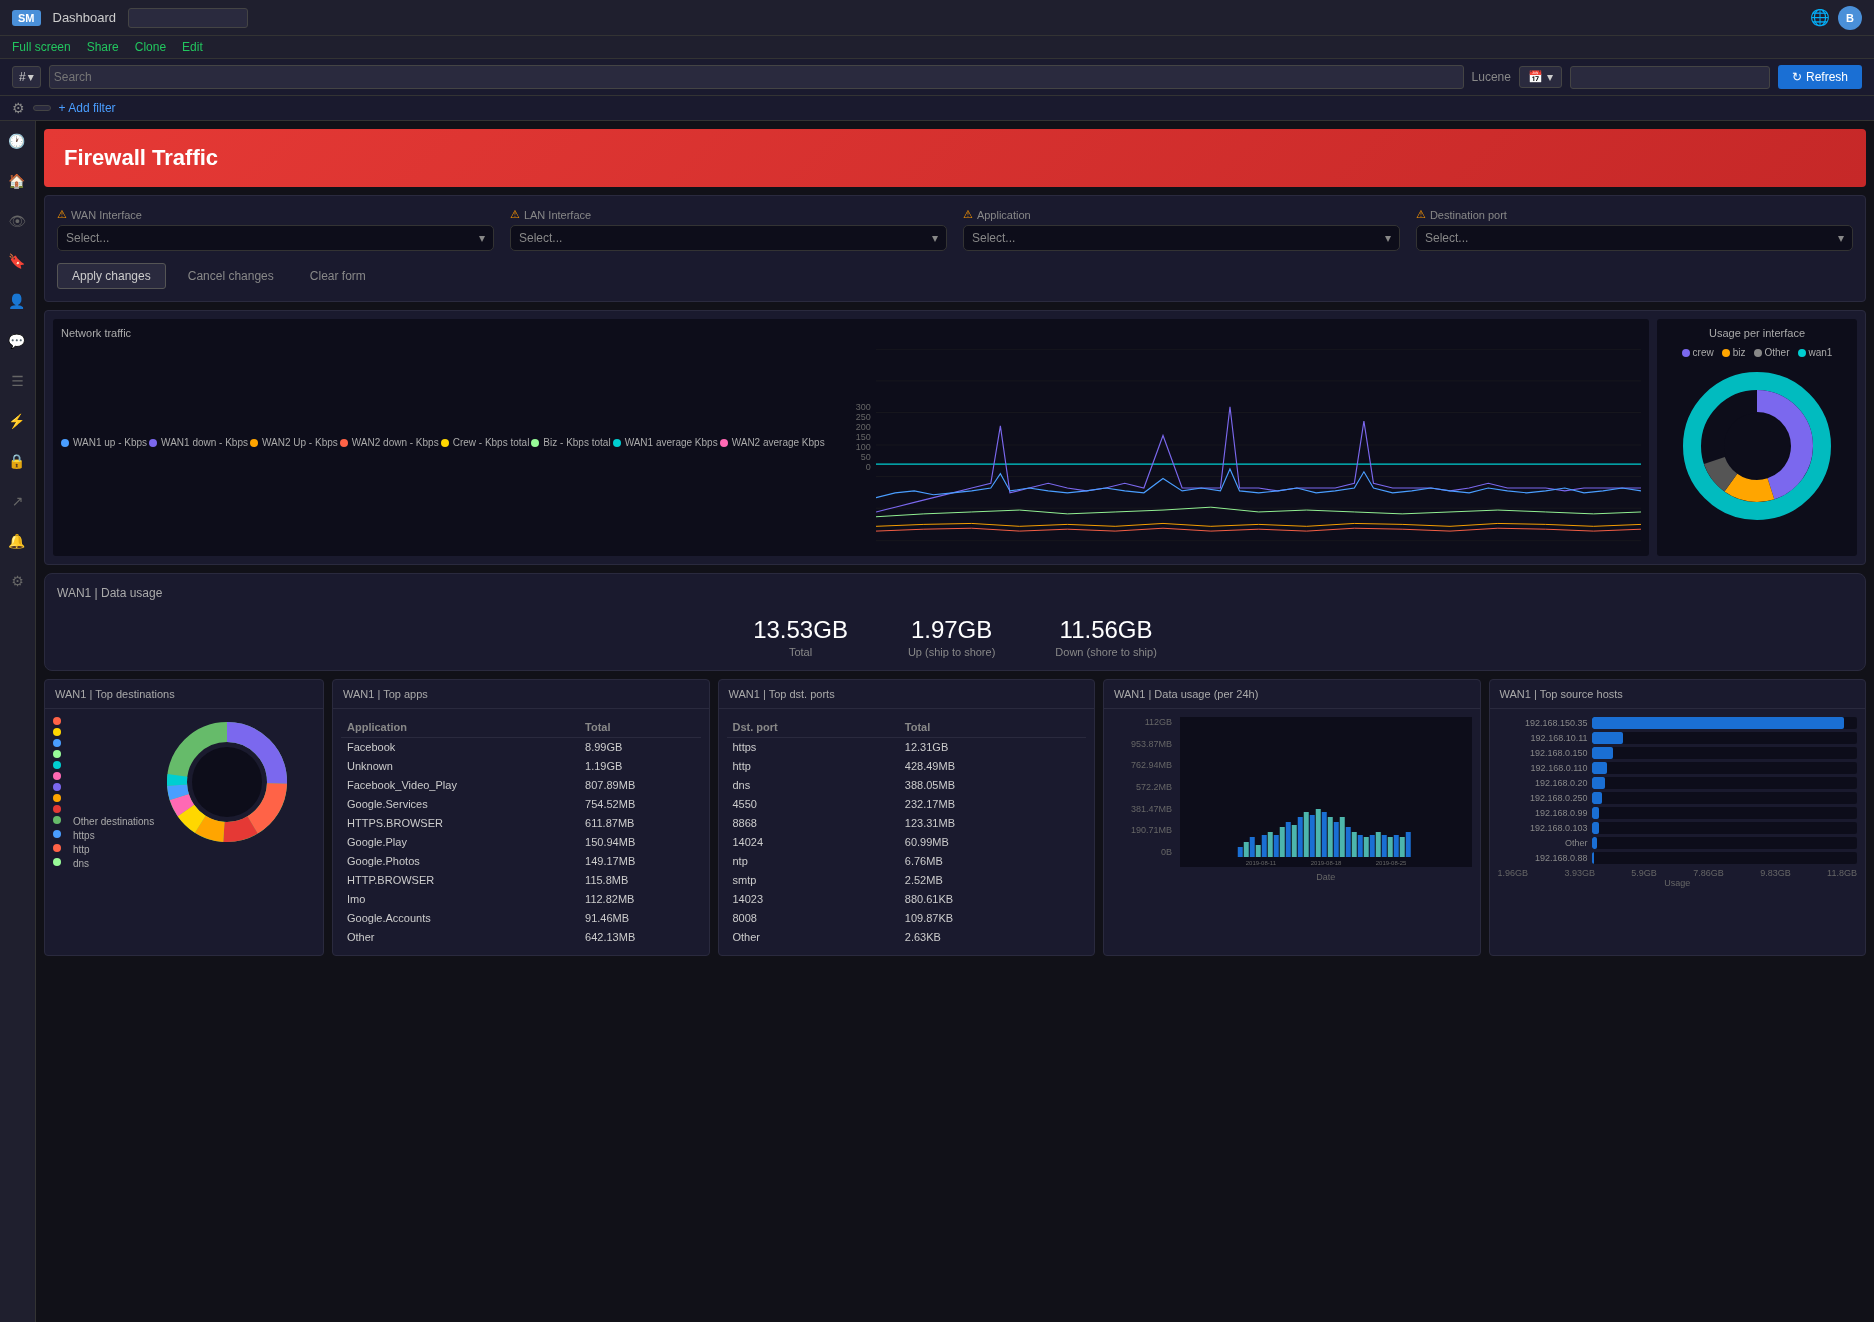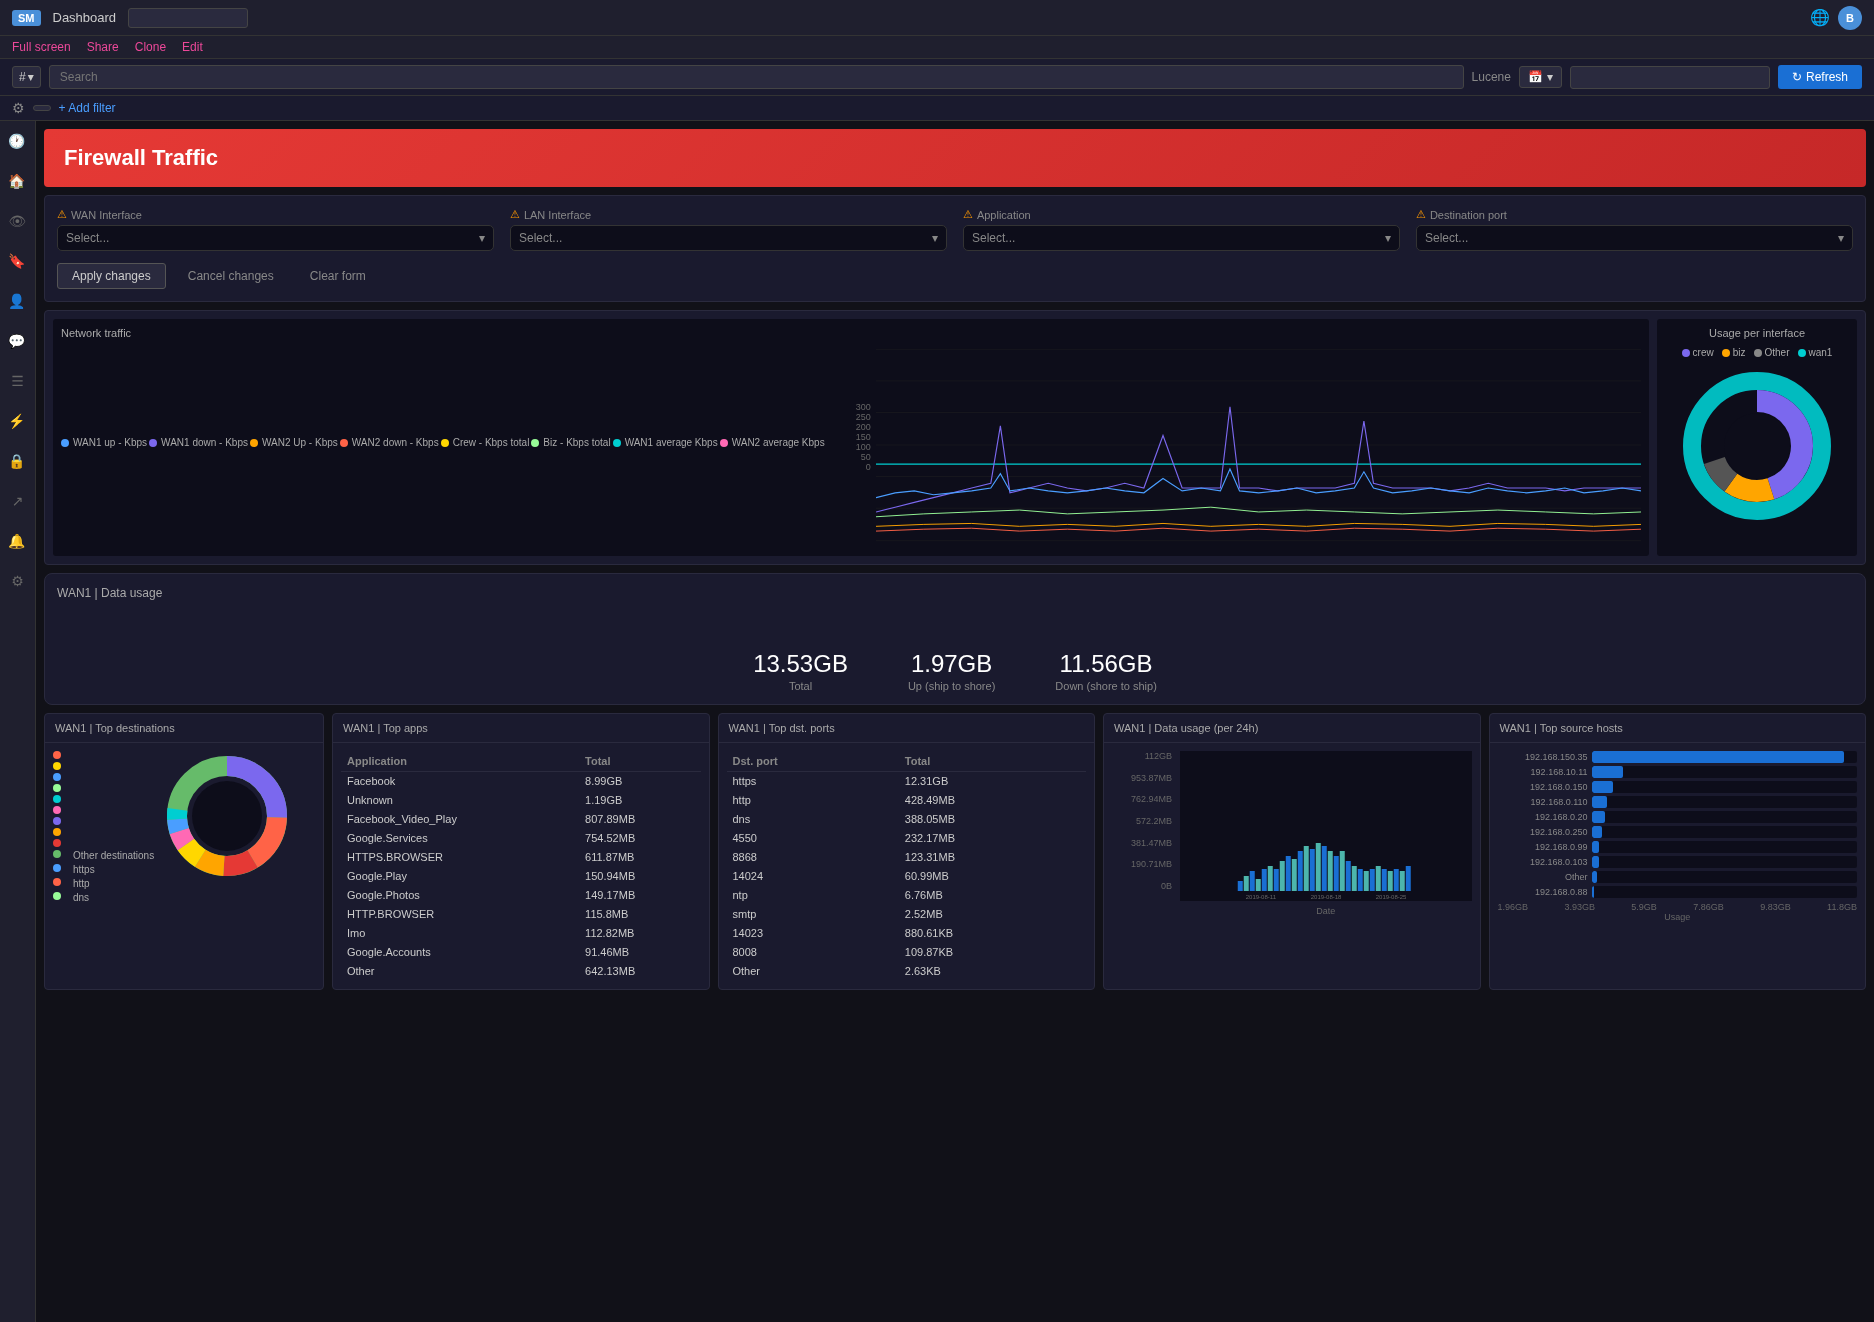--- a/index.html
+++ b/index.html
@@ -9,26 +9,26 @@
     .top-bar { background: #1f1f2e; border-bottom: 1px solid #333; padding: 4px 12px; display: flex; align-items: center; gap: 12px; height: 36px; }
     .sm-logo { background: #4a90d9; color: white; font-weight: bold; padding: 2px 6px; border-radius: 3px; font-size: 11px; }
     .dashboard-title { color: #ccc; font-size: 13px; }
     .dashboard-input { background: #2a2a3e; border: 1px solid #444; color: #ccc; padding: 2px 8px; border-radius: 3px; font-size: 12px; width: 120px; }
     .top-bar-right { margin-left: auto; display: flex; align-items: center; gap: 8px; }
     .globe-icon { color: #888; font-size: 16px; cursor: pointer; }
     .avatar { background: #4a90d9; color: white; border-radius: 50%; width: 24px; height: 24px; display: flex; align-items: center; justify-content: center; font-size: 11px; font-weight: bold; }
 
     
     .sub-nav { background: #1f1f2e; padding: 4px 12px; display: flex; gap: 16px; border-bottom: 1px solid #333; }
-    .sub-nav a { color: #ec4899; font-size: 12px; text-decoration: none; cursor: pointer; }
+    .sub-nav a { color: #22c55e; font-size: 12px; text-decoration: none; cursor: pointer; }
 
     
     .search-bar { background: #1a1a2e; padding: 6px 12px; display: flex; align-items: center; gap: 8px; border-bottom: 1px solid #333; }
     .search-prefix { display: flex; align-items: center; gap: 2px; background: #2a2a3e; border: 1px solid #444; padding: 3px 6px; border-radius: 3px; color: #ccc; cursor: pointer; }
-    .search-input { flex: 1; background: #2a2a3e; border: 1px solid #444; color: #ccc; padding: 4px 10px; border-radius: 3px; font-size: 12px; }
+    .search-input { flex: 1; background: #2a2a3e; border: 1px solid #444; color: #ccc; padding: 4px 4px; border-radius: 3px; font-size: 12px; }
     .lucene-label { color: #888; font-size: 12px; }
     .date-picker { background: #2a2a3e; border: 1px solid #444; color: #ccc; padding: 3px 8px; border-radius: 3px; display: flex; align-items: center; gap: 4px; cursor: pointer; }
     .date-range-input { background: #2a2a3e; border: 1px solid #444; color: #ccc; padding: 3px 8px; border-radius: 3px; width: 200px; }
     .refresh-btn { background: #1a6fd4; color: white; border: none; padding: 5px 14px; border-radius: 3px; cursor: pointer; display: flex; align-items: center; gap: 4px; font-size: 12px; }
 
     
     .filter-bar { background: #1a1a2e; padding: 4px 12px; display: flex; align-items: center; gap: 8px; border-bottom: 1px solid #333; }
     .filter-gear { color: #888; font-size: 14px; cursor: pointer; }
     .filter-tag { background: #2a2a3e; border: 1px solid #444; padding: 2px 8px; border-radius: 3px; font-size: 11px; color: #888; }
     .add-filter { color: #4a9eff; font-size: 12px; cursor: pointer; }
@@ -77,21 +77,21 @@
     .usage-interface { background: #0d0d1a; border-radius: 3px; padding: 8px; height: 100%; }
     .usage-title { font-size: 11px; color: #aaa; margin-bottom: 8px; text-align: center; }
     .usage-legend { display: flex; gap: 8px; justify-content: center; margin-bottom: 8px; flex-wrap: wrap; }
     .usage-legend-item { display: flex; align-items: center; gap: 3px; font-size: 10px; color: #aaa; }
     .usage-dot { width: 8px; height: 8px; border-radius: 50%; }
 
     
     .data-usage-section { background: #1a1a2e; margin: 8px; border-radius: 8px; border: 1px solid #2a2a3e; padding: 12px; }
     .data-usage-header { font-size: 12px; color: #aaa; margin-bottom: 16px; }
     .data-usage-stats { display: flex; justify-content: center; gap: 60px; }
-    .stat-block { text-align: center; margin-top: 34px; }
+    .stat-block { text-align: center; }
     .stat-value { font-size: 24px; color: white; font-weight: 300; }
     .stat-label { font-size: 11px; color: #888; margin-top: 2px; }
 
     
     .bottom-panels { display: flex; gap: 8px; margin: 8px; flex-wrap: wrap; }
     .panel { background: #1a1a2e; border: 1px solid #2a2a3e; border-radius: 4px; flex: 1; min-width: 200px; }
     .panel-header { padding: 8px 10px; font-size: 11px; color: #aaa; border-bottom: 1px solid #2a2a3e; }
     .panel-body { padding: 8px; }
 
     

